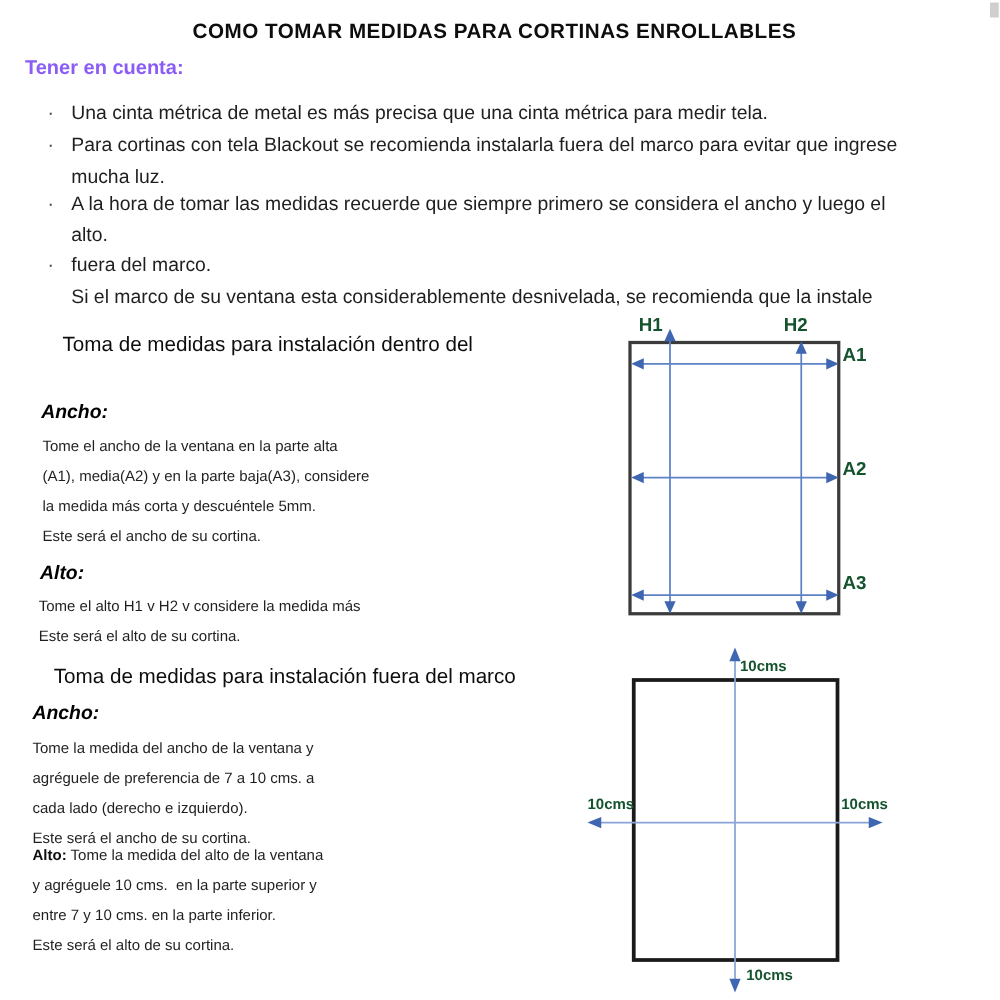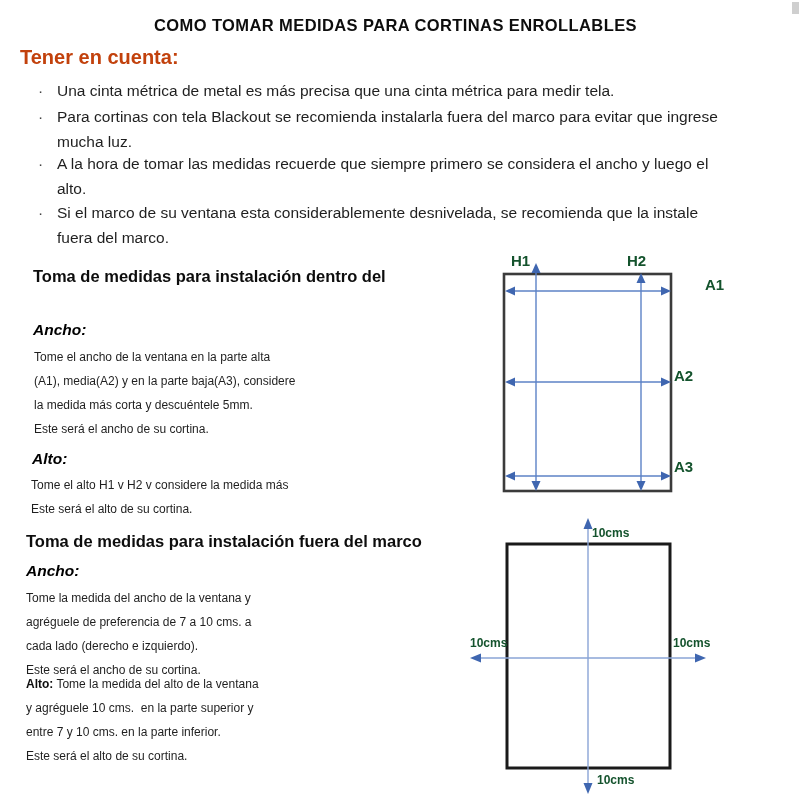--- a/index.html
+++ b/index.html
@@ -6,29 +6,29 @@
   .page {
     position:relative; width:800px; height:800px; background:#ffffff;
     font-family:"Liberation Sans","DejaVu Sans",sans-serif; color:#1f1f1f;
     overflow:hidden;
   }
   .abs { position:absolute; }
 
   
   #doc-title { top:16px; left:0; width:791px; text-align:center;
     font-size:16.5px; font-weight:bold; letter-spacing:.4px; color:#0d0d0d; white-space:pre; }
-  #note-heading { left:20px; top:46px; font-size:20px; font-weight:bold; color:#c2410c; white-space:pre; }
+  #note-heading { left:20px; top:46px; font-size:16px; font-weight:bold; color:#8b5cf6; white-space:pre; }
 
   .bullet { left:38px; display:flex; }
   .bullet .marker { width:19px; font-size:15.5px; line-height:25px; color:#444; }
   .line { display:block; font-size:15.5px; line-height:25px; white-space:pre; }
   #bullet-1 { top:78px; } #bullet-2 { top:104px; } #bullet-3 { top:151px; } #bullet-4 { top:200px; }
 
   
-  .sec-heading { font-weight:bold; font-size:16.5px; color:#0d0d0d; }
+  .sec-heading { font-weight:normal; font-size:16.5px; color:#0d0d0d;margin-left:17px; }
   .sec-heading .hline { display:block; line-height:27px; white-space:pre; }
   .sub-label { font-weight:bold; font-size:15.5px; color:#000000; white-space:pre;font-style:italic; }
   .pline { display:block; font-size:12px; line-height:24px; white-space:pre; }
   .pline b { font-weight:bold; color:#0d0d0d; }
 
   #inside-heading       { left:33px; top:263px; }
   #inside-width-label   { left:33px; top:321px; }
   #inside-width-lines   { left:34px; top:345px; }
   #inside-height-label  { left:32px; top:450px; }
   #inside-height-lines  { left:31px; top:473px; }
@@ -39,21 +39,21 @@
   #outside-height-lines { left:26px; top:672px; }
 
   
   #inside-diagram  { left:460px; top:250px; width:260px; height:250px; }
   #outside-diagram { left:450px; top:505px; width:270px; height:295px; }
   .dlabel  { position:absolute; font-weight:bold; color:#14532d; }
   .dlabel-lg { font-size:15px; }
   .dlabel-sm { font-size:12px; }
   #label-h1 { left:511px; top:252px; }
   #label-h2 { left:627px; top:252px; }
-  #label-a1 { left:674px; top:276px;padding-left:31px; }
+  #label-a1 { left:674px; top:276px; }
   #label-a2 { left:674px; top:367px; }
   #label-a3 { left:674px; top:458px; }
   #label-10-top    { left:592px; top:526px; }
   #label-10-bottom { left:597px; top:773px; }
   #label-10-left   { left:470px; top:636px; }
   #label-10-right  { left:673px; top:636px; }
 
   #scroll-artifact { right:1px; top:2px; width:7px; height:12px; background:#cfcfcf; }
 </style>
 </head>
@@ -83,22 +83,22 @@
     <span class="marker">·</span>
     <span>
       <span class="line">A la hora de tomar las medidas recuerde que siempre primero se considera el ancho y luego el</span>
       <span class="line">alto.</span>
     </span>
   </div>
 
   <div class="abs bullet" id="bullet-4">
     <span class="marker">·</span>
     <span>
+      <span class="line">fuera del marco.</span>
       <span class="line">Si el marco de su ventana esta considerablemente desnivelada, se recomienda que la instale</span>
-      <span class="line">fuera del marco.</span>
     </span>
   </div>
 
   <div class="abs sec-heading" id="inside-heading">
     <span class="hline">Toma de medidas para instalación dentro del</span>
   </div>
   <div class="abs sub-label" id="inside-width-label">Ancho:</div>
   <div class="abs" id="inside-width-lines">
     <span class="pline">Tome el ancho de la ventana en la parte alta</span>
     <span class="pline">(A1), media(A2) y en la parte baja(A3), considere</span>

